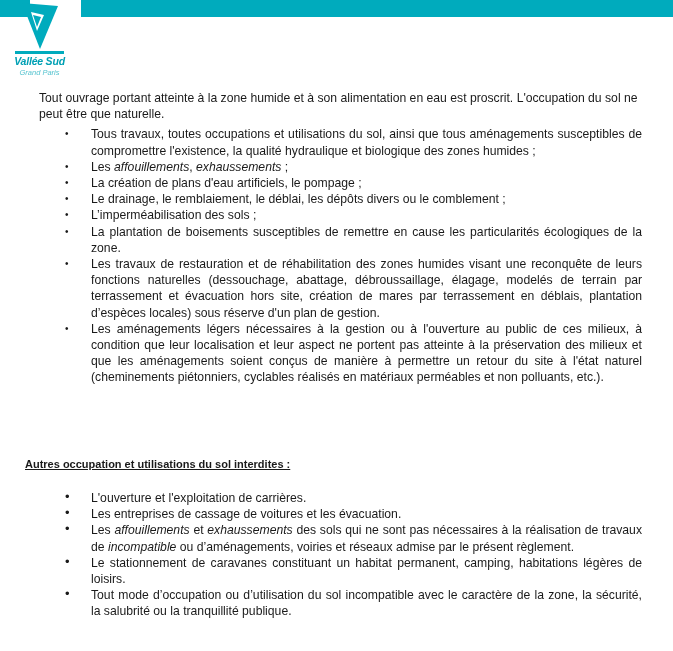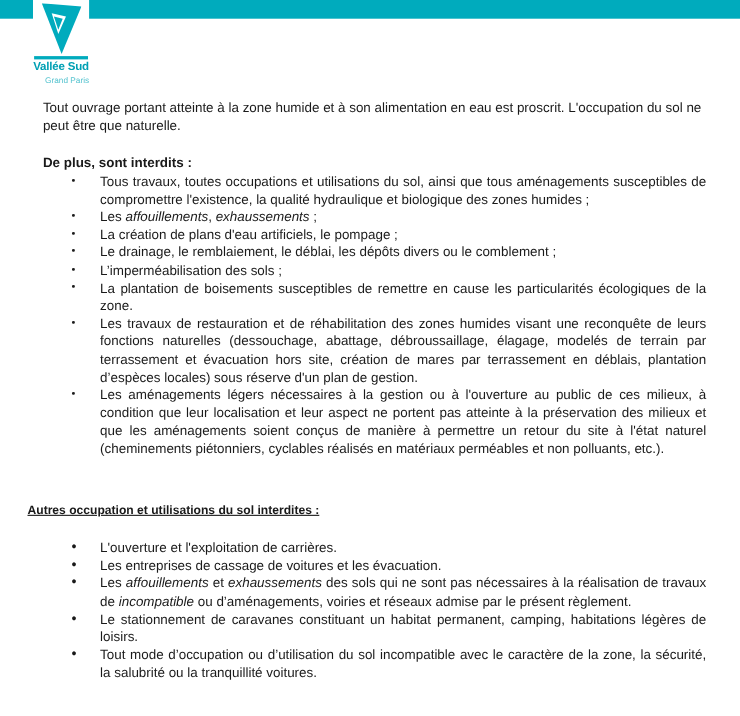--- a/index.html
+++ b/index.html
@@ -1,27 +1,27 @@
 <!DOCTYPE html>
 <html><head>
   <meta charset="utf-8">
   <style>
     * { box-sizing: border-box; margin: 0; padding: 0; }
     html, body { width: 673px; height: 651px; background: #ffffff; overflow: hidden; }
     body { position: relative; font-family: "Liberation Sans", sans-serif; color: #1a1a1a; font-size: 12.2px; }
     .bar-left { position: absolute; left: 0; top: 0; width: 30px; height: 17px; background: #00abbd; }
     .bar-right { position: absolute; left: 81px; top: 0; width: 592px; height: 17px; background: #00abbd; }
-    .logo { position: absolute; left: 30px; top: 0; width: 51px; height: 82px; }
+    .logo { position: absolute; left: 14px; top: 0; width: 51px; height: 82px; font-style: italic; }
     .logo svg { position: absolute; left: 8px; top: 3px; }
     .logo-rule { position: absolute; left: 1px; top: 51px; width: 49px; height: 3px; background: #00abbd; }
     .logo-name { position: absolute; left: 0; top: 55px; width: 51px; text-align: center; font-weight: bold; font-size: 10.5px; color: #00a0b4; white-space: nowrap; letter-spacing: -0.2px; }
-    .logo-sub { position: absolute; left: 0; top: 68px; width: 51px; text-align: right; font-size: 7.5px; color: #55c3cf; white-space: nowrap; }
+    .logo-sub { position: absolute; left: 0; top: 68px; width: 51px; text-align: center; font-size: 7.5px; color: #55c3cf; white-space: nowrap; }
     .content { position: absolute; left: 39px; top: 90px; width: 603px; line-height: 16.2px; }
     p { margin: 0; }
-    .intro { margin-bottom: 18px; }
+    .intro { margin-bottom: 4px; }
     .heading { font-weight: bold; margin-top: 2px; }
     ul { list-style: none; }
     ul li { position: relative; padding-left: 52px; text-align: justify; }
     ul li::before { content: "\2022"; position: absolute; left: 26px; top: 0; font-size: 10px; }
     .sec2 { margin-top: 6px; }
     .major { position: absolute; left: 25px; top: 458px; font-weight: bold; text-decoration: underline; font-size: 11px; }
     .list3 { position: absolute; left: 39px; top: 490px; width: 603px; line-height: 16.2px; }
     .list3 li::before { font-size: 13px; top: -1px; }
     i { }
   </style>
@@ -38,21 +38,20 @@
     <polygon points="11,12 19,14 15,24" fill="#00abbd"></polygon>
   </svg>
   <div class="logo-rule"></div>
   <div class="logo-name">Vallée Sud</div>
   <div class="logo-sub">Grand Paris</div>
 </div>
 
 <div class="content">
   <p class="intro">Tout ouvrage portant atteinte à la zone humide et à son alimentation en eau est proscrit. L'occupation du sol ne peut être que naturelle.</p>
 
-  <p class="heading">De plus, sont interdits :</p>
   <ul>
     <li>Tous travaux, toutes occupations et utilisations du sol, ainsi que tous aménagements susceptibles de compromettre l'existence, la qualité hydraulique et biologique des zones humides ;</li>
     <li><span>Les </span><i>affouillements</i><span>, </span><i>exhaussements</i><span> ;</span></li>
     <li>La création de plans d'eau artificiels, le pompage ;</li>
     <li>Le drainage, le remblaiement, le déblai, les dépôts divers ou le comblement ;</li>
     <li>L’imperméabilisation des sols ;</li>
     <li>La plantation de boisements susceptibles de remettre en cause les particularités écologiques de la zone.</li>
   </ul>
 
   <ul>
@@ -61,14 +60,14 @@
   </ul>
 </div>
 
 <p class="major">Autres occupation et utilisations du sol interdites :</p>
 
 <ul class="list3">
   <li>L'ouverture et l'exploitation de carrières.</li>
   <li>Les entreprises de cassage de voitures et les évacuation.</li>
   <li><span>Les </span><i>affouillements</i><span> et </span><i>exhaussements</i><span> des sols qui ne sont pas nécessaires à la réalisation de travaux de </span><i>incompatible</i><span> ou d’aménagements, voiries et réseaux admise par le présent règlement.</span></li>
   <li>Le stationnement de caravanes constituant un habitat permanent, camping, habitations légères de loisirs.</li>
-  <li>Tout mode d’occupation ou d’utilisation du sol incompatible avec le caractère de la zone, la sécurité, la salubrité ou la tranquillité voitures.</li>
+  <li>Tout mode d’occupation ou d’utilisation du sol incompatible avec le caractère de la zone, la sécurité, la salubrité ou la tranquillité publique.</li>
 </ul>
 
 </body></html>

